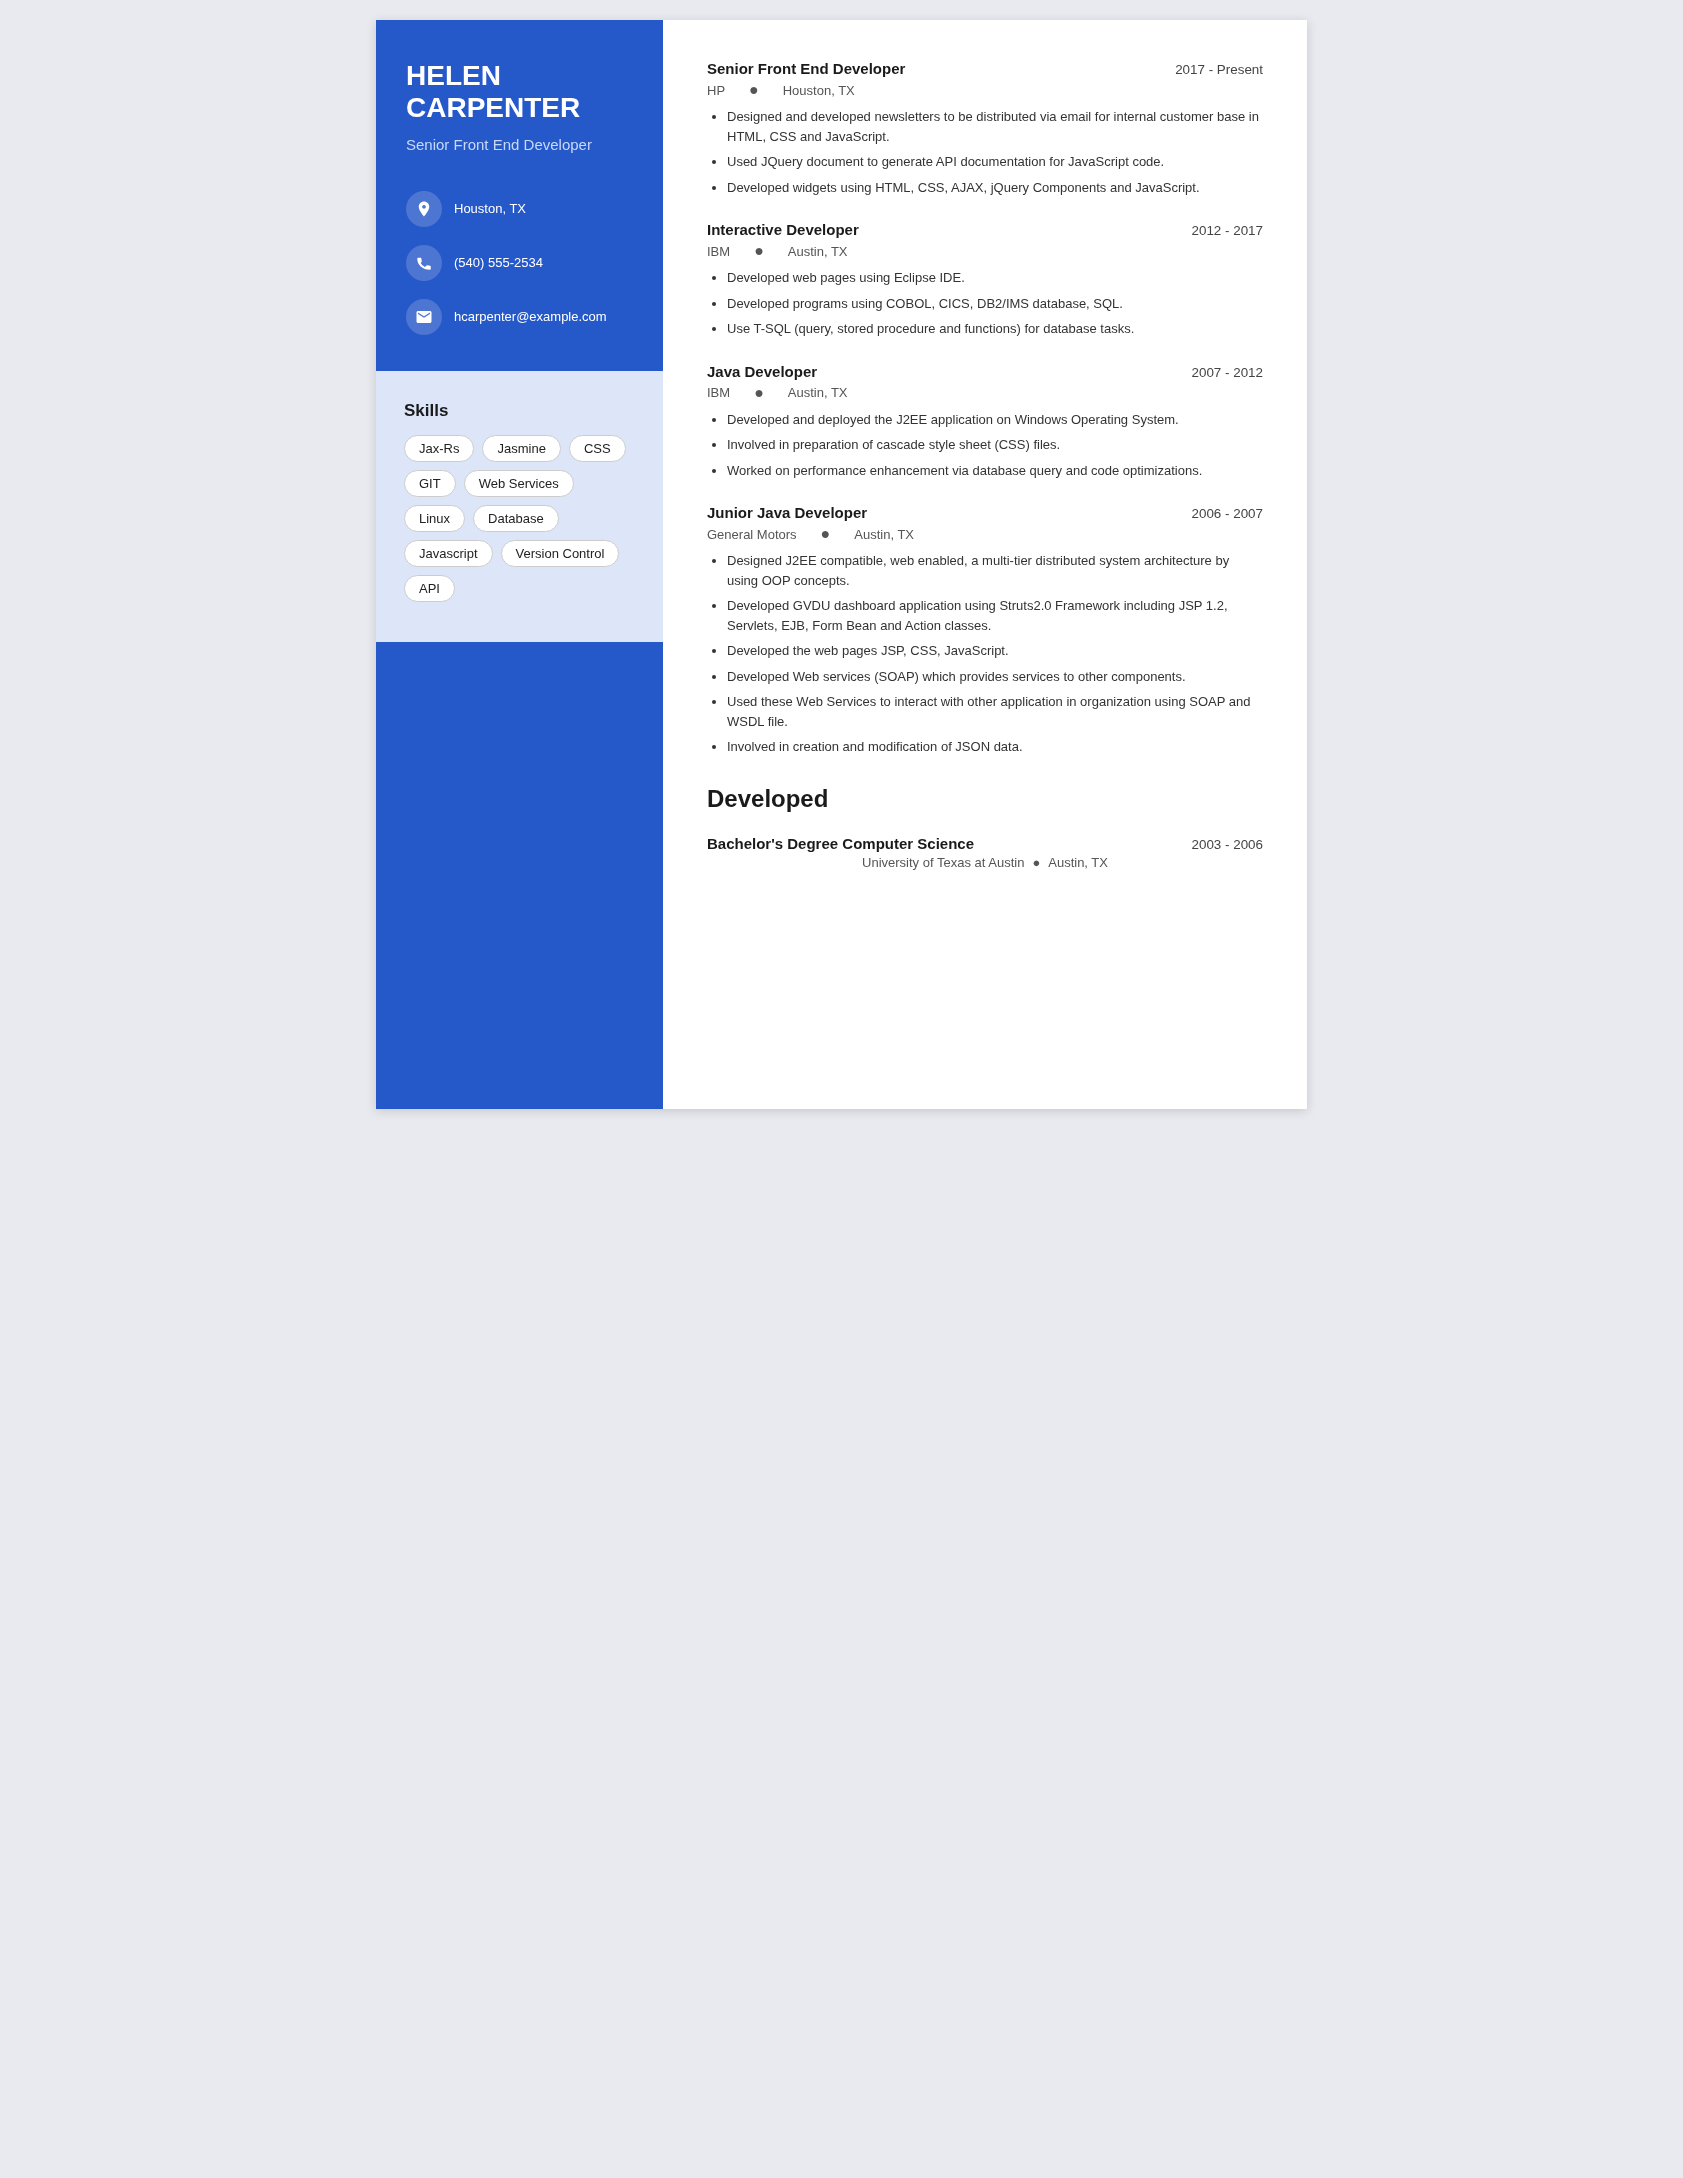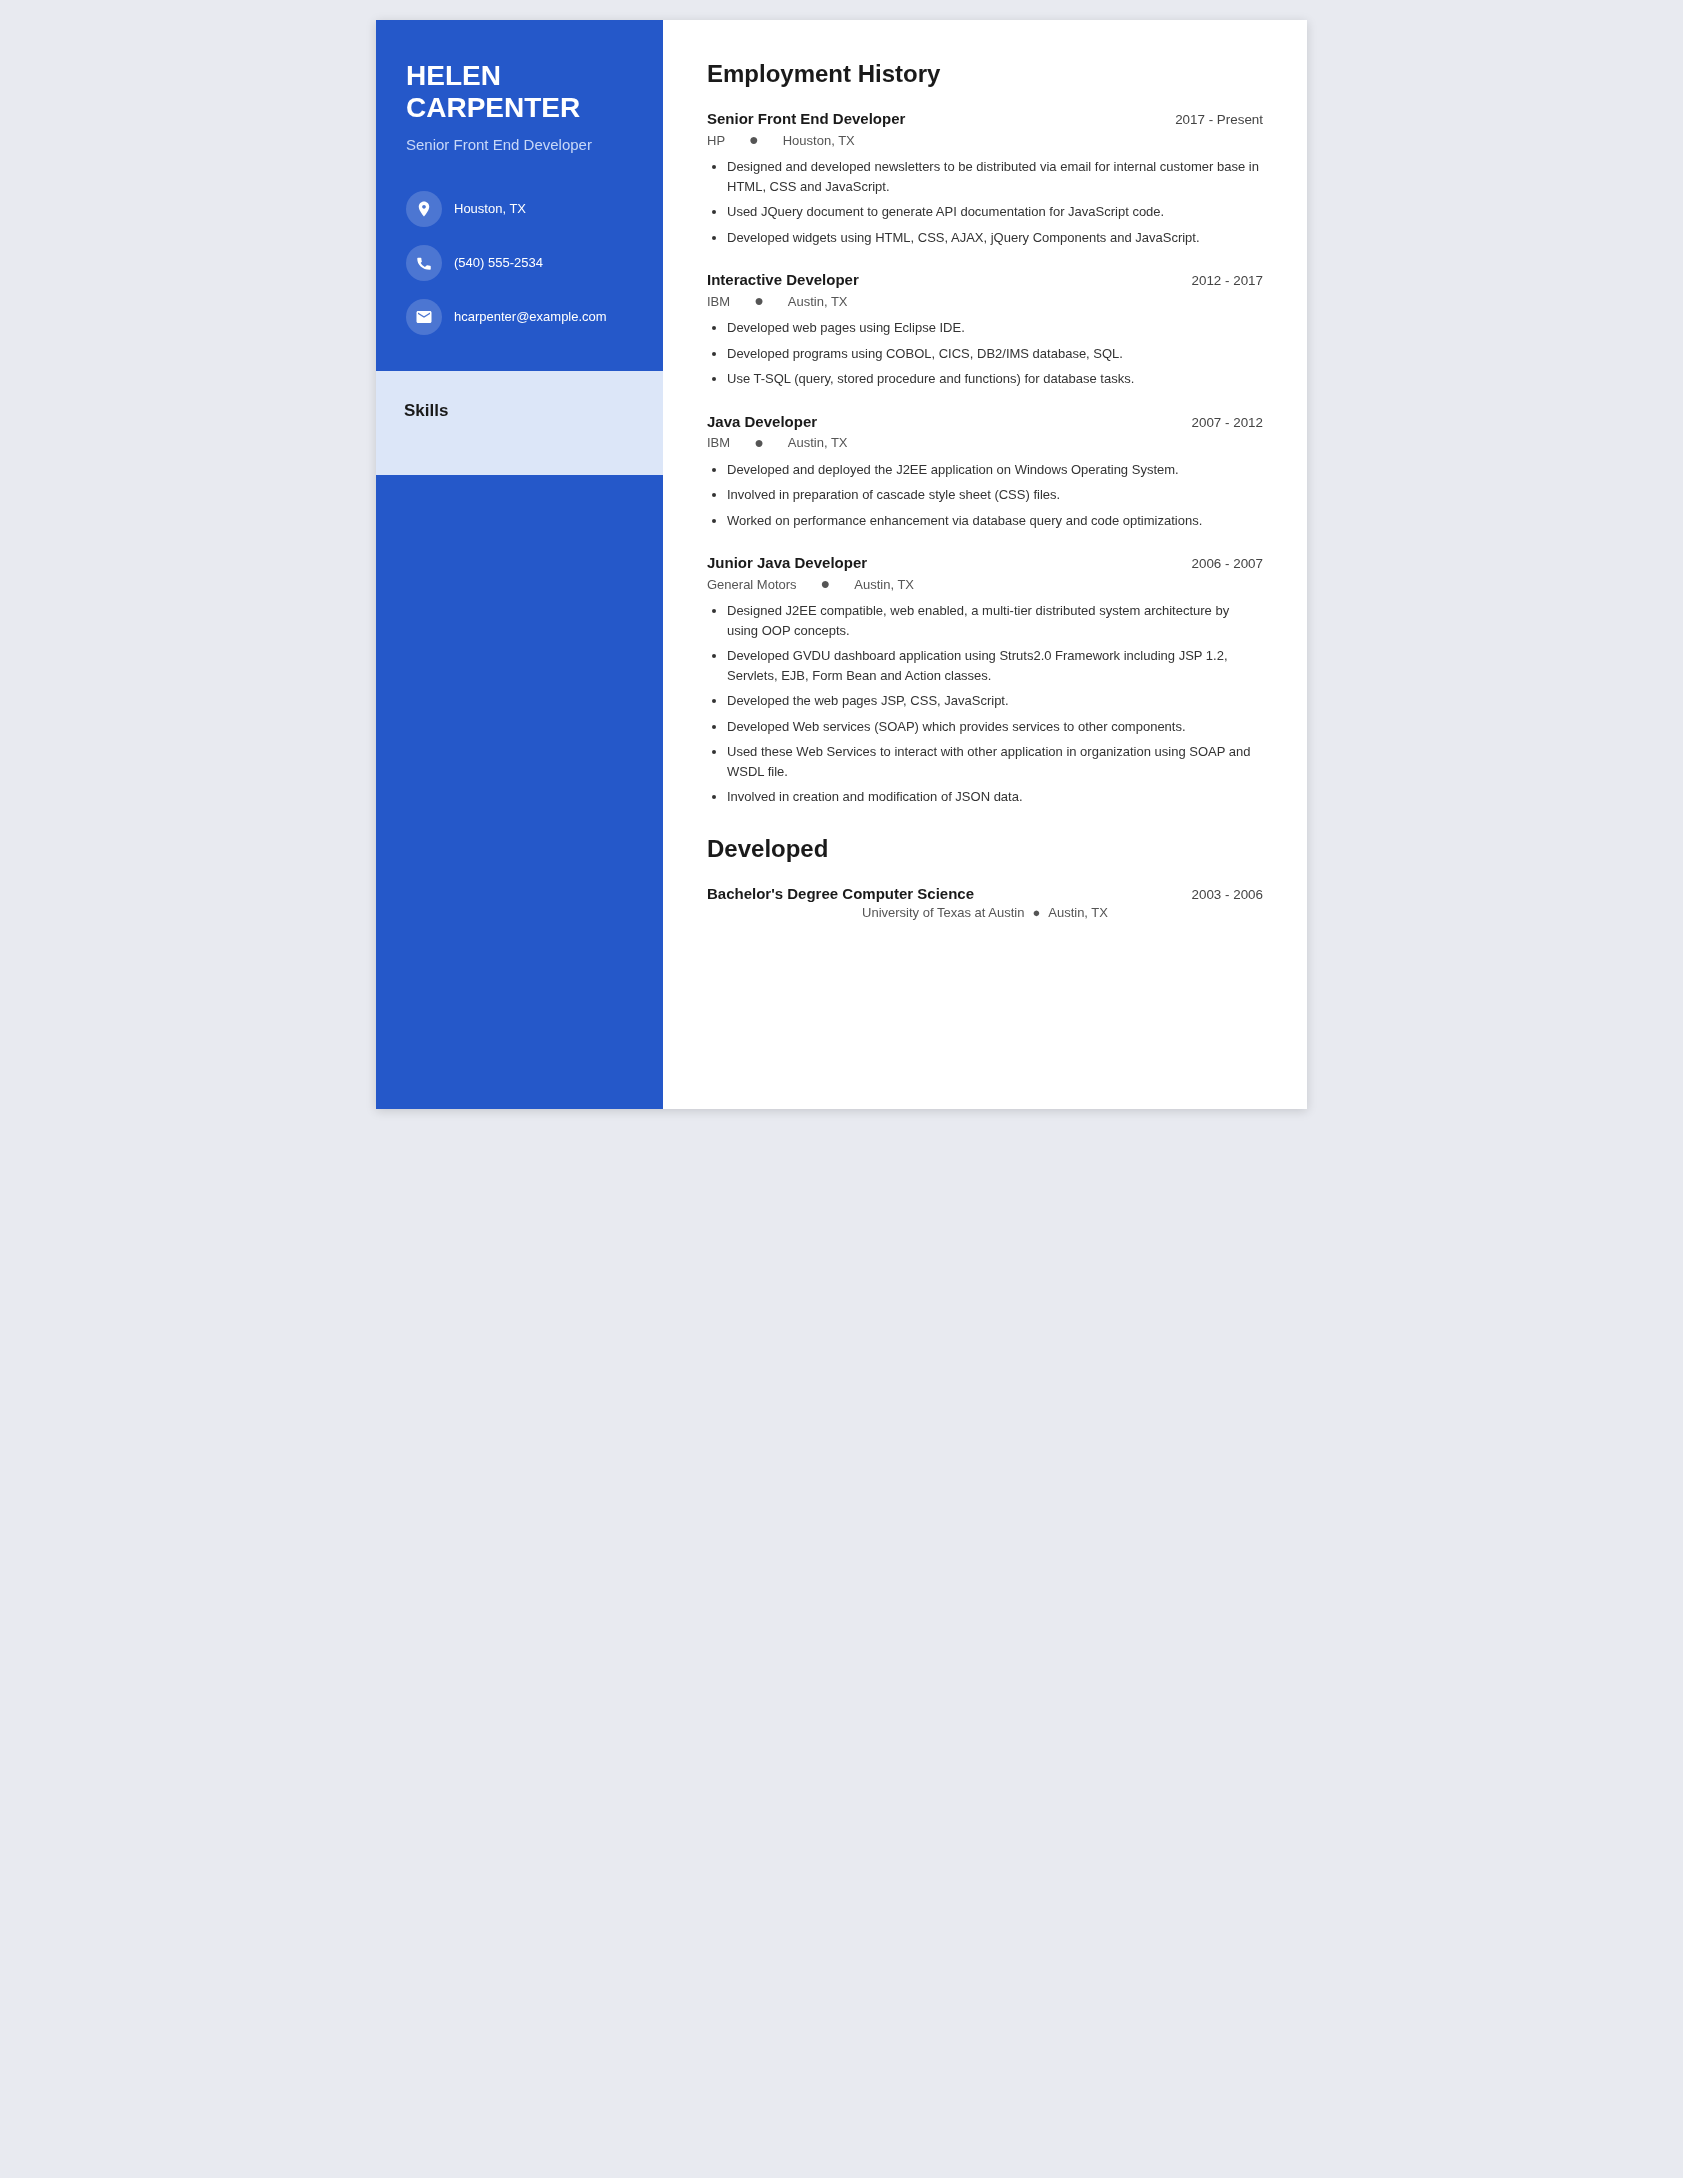--- a/index.html
+++ b/index.html
@@ -222,28 +222,40 @@
           <svg viewBox="0 0 24 24" xmlns="http://www.w3.org/2000/svg">
             <path d="M20 4H4c-1.1 0-2 .9-2 2v12c0 1.1.9 2 2 2h16c1.1 0 2-.9 2-2V6c0-1.1-.9-2-2-2zm0 4l-8 5-8-5V6l8 5 8-5v2z"></path>
           </svg>
         </div>
         <div class="contact-text">hcarpenter@example.com</div>
       </div>
     </div>
 
     <div class="sidebar-bottom">
       <div class="skills-heading">Skills</div>
+      <div class="skills-tags">
+
+      <span class="skill-tag">Jax-Rs</span>
+          <span class="skill-tag">Jasmine</span>
+          <span class="skill-tag">CSS</span>
+          <span class="skill-tag">GIT</span>
+          <span class="skill-tag">Web Services</span>
+          <span class="skill-tag">Linux</span>
+          <span class="skill-tag">Database</span>
+          <span class="skill-tag">Javascript</span>
+          <span class="skill-tag">Version Control</span>
+          <span class="skill-tag">API</span>
+        </div>
     </div>
 
   </div>
 
   <div class="main">
 
     <div>
-      <div class="section-title">Employment History</div>
 
       <div id="jobs-container">
           <div class="job-block">
             <div class="job-header">
               <span class="job-title">Senior Front End Developer</span>
               <span class="job-dates">2017 - Present</span>
             </div>
             <div class="job-company">
               <span>HP</span>
               <span class="bullet">●</span>

